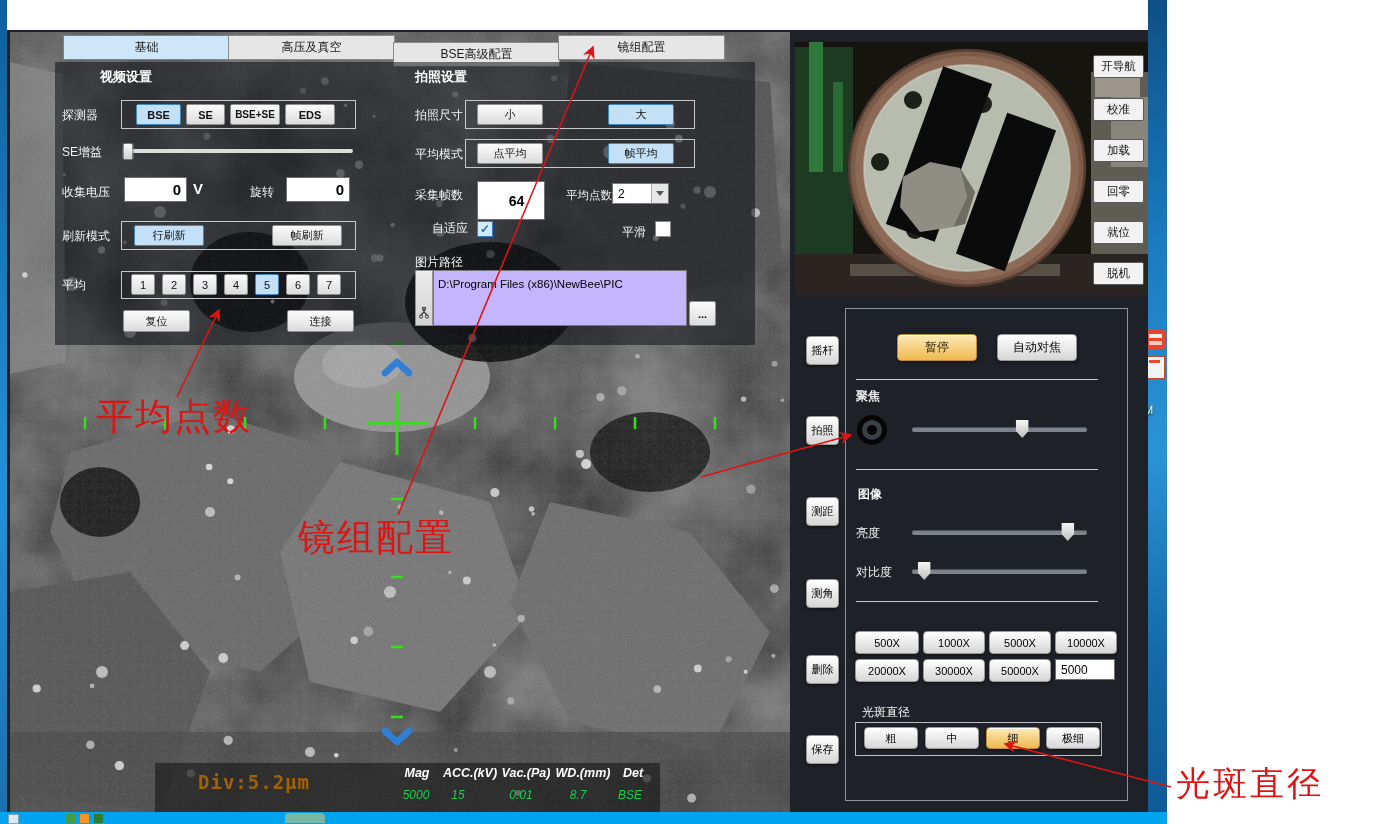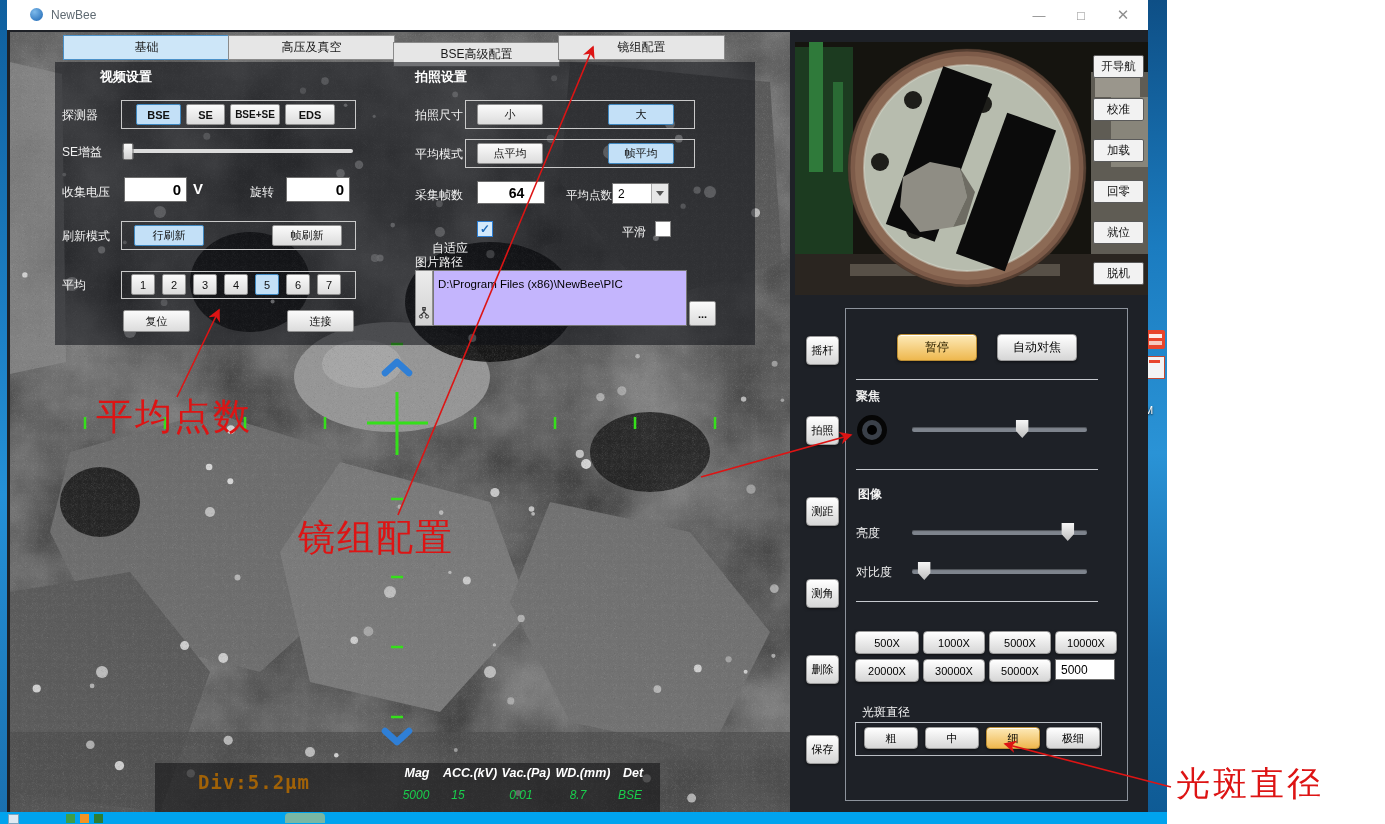--- a/index.html
+++ b/index.html
@@ -51,27 +51,20 @@
     <div class="abs" style="left:0;top:0;width:19px;height:19px;background:#e8452c;border-radius:2px;">
       <div style="position:absolute;left:3px;top:4px;width:13px;height:4px;background:#fff;opacity:.9;"></div>
       <div style="position:absolute;left:3px;top:11px;width:13px;height:4px;background:#f7c9bf;"></div>
     </div>
     <div class="abs" style="left:0;top:26px;width:17px;height:21px;background:#f4f4f4;border:1px solid #c24a33;">
       <div style="position:absolute;left:2px;top:3px;width:11px;height:3px;background:#e8452c;"></div>
     </div>
     <div class="abs" style="left:-2px;top:74px;color:#fff;font-size:11px;text-shadow:0 1px 2px #000;">M</div>
   </div>
 
-  <div class="abs titlebar">
-    <div class="abs" style="left:23px;top:8px;width:13px;height:13px;border-radius:50%;background:radial-gradient(circle at 35% 30%,#7db9ea,#1a64b2);"></div>
-    <div class="abs title-text" style="left:44px;top:8px;">NewBee</div>
-    <div class="abs winbtn flexc" style="left:1019px;top:4px;">—</div>
-    <div class="abs winbtn flexc" style="left:1061px;top:4px;">□</div>
-    <div class="abs winbtn flexc" style="left:1103px;top:4px;font-size:15px;">✕</div>
-  </div>
 
   <div class="abs window-body"></div>
 
   <div class="abs" style="left:10px;top:32px;width:780px;height:780px;">
     <svg width="780" height="780" viewBox="0 0 780 780">
       <defs>
         <filter id="rocks" x="0" y="0" width="100%" height="100%">
           <feTurbulence type="fractalNoise" baseFrequency="0.010" numOctaves="4" seed="11"></feTurbulence>
           <feColorMatrix type="saturate" values="0"></feColorMatrix>
           <feComponentTransfer>
@@ -335,30 +328,30 @@
   <div class="abs lbl" style="left:415px;top:146px;">平均模式</div>
   <div class="abs grp" style="left:465px;top:139px;width:228px;height:27px;"></div>
   <div class="abs btn" style="left:477px;top:143px;width:64px;height:19px;">
       <span>点平均</span>
     </div>
   <div class="abs btn sel" style="left:608px;top:143px;width:64px;height:19px;">
       <span>帧平均</span>
     </div>
 
   <div class="abs lbl" style="left:415px;top:187px;">采集帧数</div>
-  <input class="abs inp" style="left: 477px; top: 181px; width: 68px; height: 23px; text-align: center; padding-left: 16px;" value="64">
+  <input class="abs inp" style="left: 477px; top: 181px; width: 68px; height: 39px; text-align: center; padding-left: 16px;" value="64">
   <div class="abs lbl" style="left:566px;top:188px;font-size:11.5px;">平均点数</div>
   <div class="abs" style="left:612px;top:183px;width:57px;height:21px;background:#fff;border:1px solid #777;box-sizing:border-box;">
     <span style="position:absolute;left:5px;top:3px;font-size:12px;color:#000;">2</span>
     <span style="position:absolute;right:0;top:0;width:16px;height:100%;background:#e7e7e7;border-left:1px solid #aaa;display:flex;align-items:center;justify-content:center;">
       <span style="width:0;height:0;border-left:4px solid transparent;border-right:4px solid transparent;border-top:5px solid #555;"></span>
     </span>
   </div>
 
-  <div class="abs lbl" style="left:432px;top:240px;">自适应</div>
+  <div class="abs lbl" style="left:432px;top:220px;">自适应</div>
   <div class="abs chk flexc" style="left:477px;top:221px;width:16px;height:16px;background:#d3e9fb;border:1px solid #2e7ed2;">
     <span style="color:#1f6ab8;font-size:12px;font-weight:bold;">✓</span>
   </div>
   <div class="abs lbl" style="left:622px;top:224px;">平滑</div>
   <div class="abs chk" style="left:655px;top:221px;width:16px;height:16px;background:#fff;border:1px solid #888;"></div>
 
   <div class="abs lbl" style="left:415px;top:254px;">图片路径</div>
   <div class="abs flexc" style="left:415px;top:270px;width:18px;height:56px;background:linear-gradient(#ececec,#d2d2d2);border:1px solid #909090;box-sizing:border-box;align-items:flex-end;padding-bottom:6px;">
     <svg width="12" height="12" viewBox="0 0 12 12">
       <path d="M6 1.5 V5 M3 8 L6 5 L9 8" stroke="#333" stroke-width="1.2" fill="none"></path>

